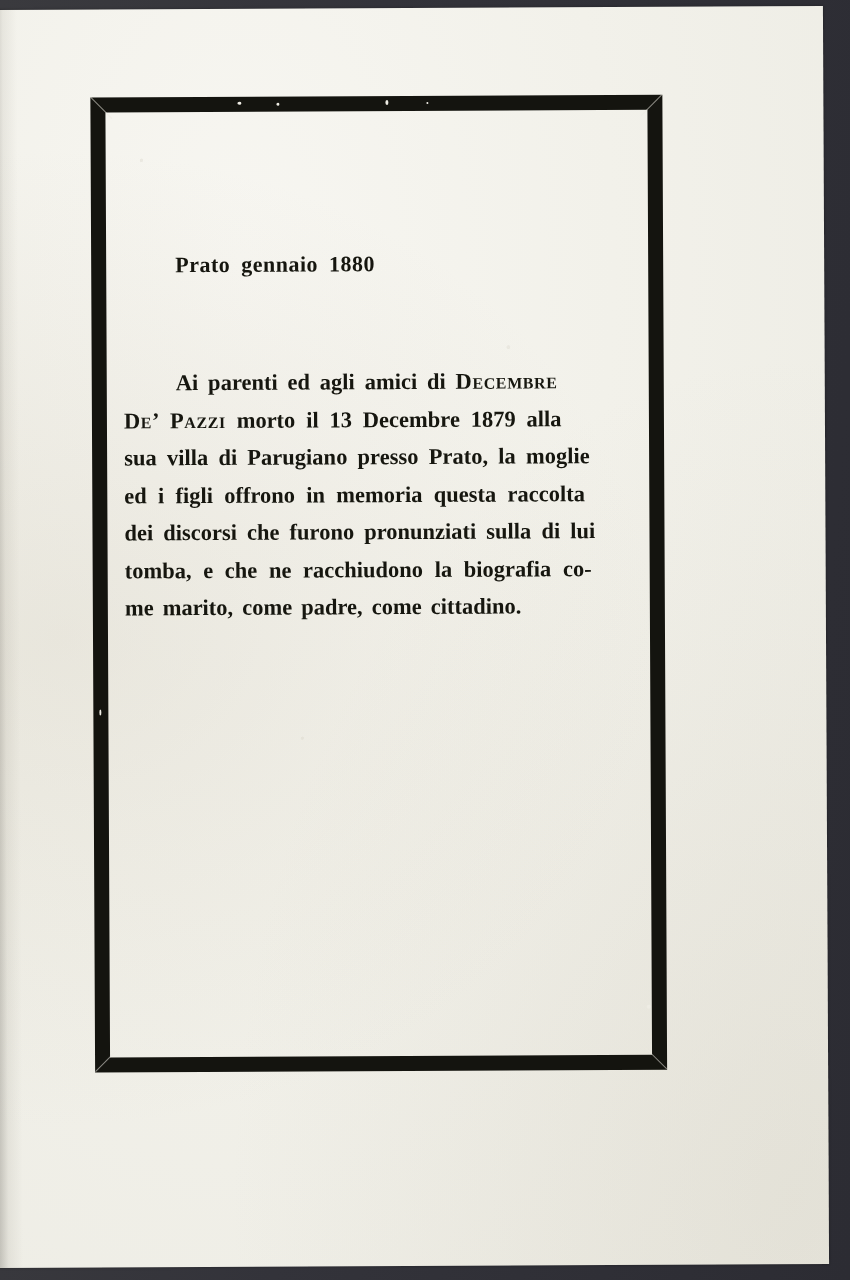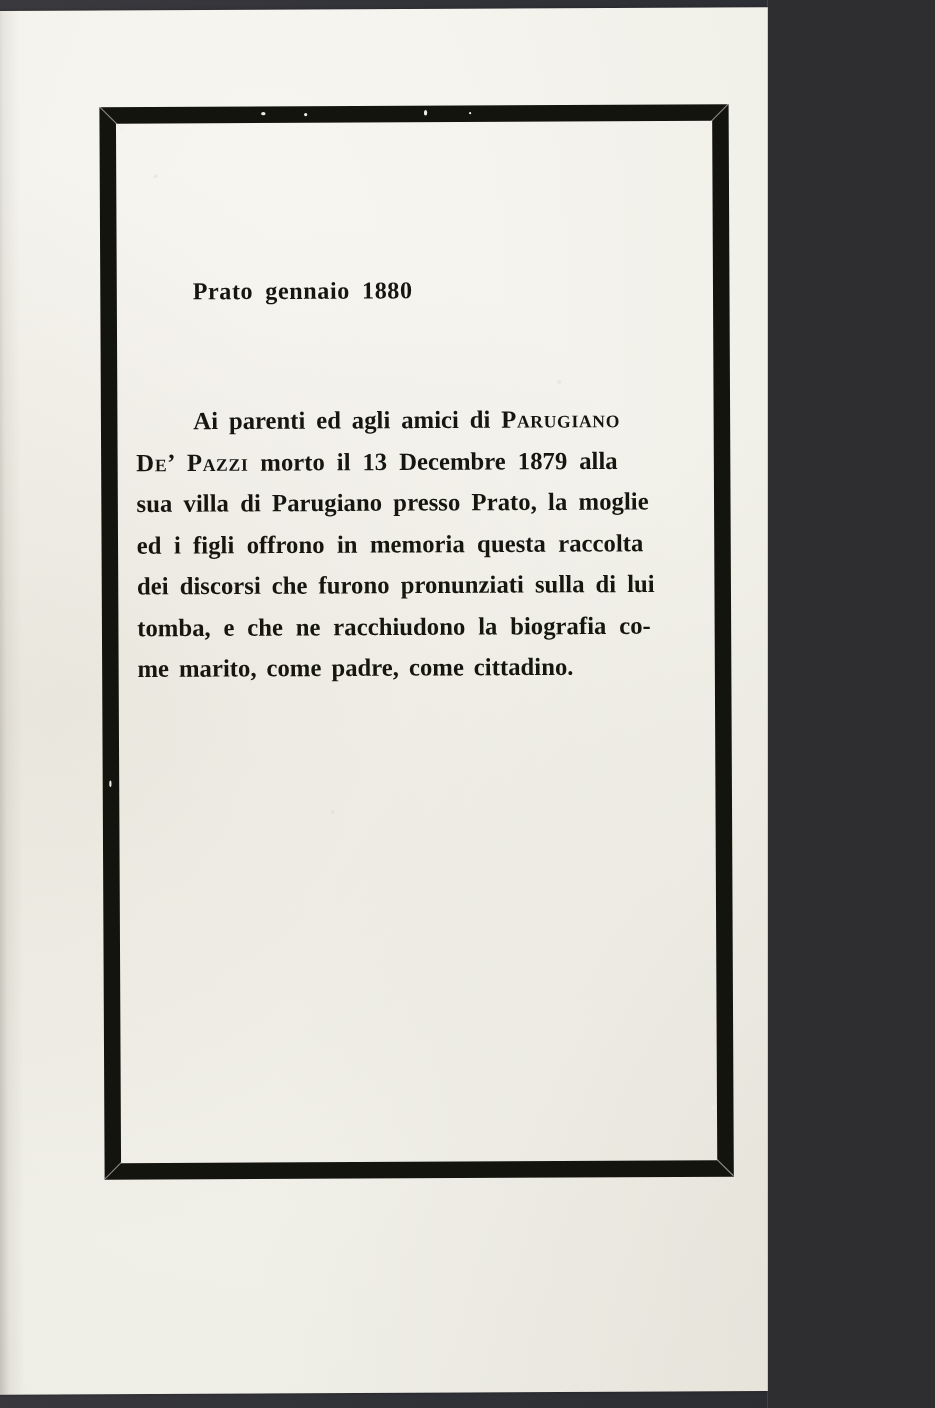--- a/index.html
+++ b/index.html
@@ -3,21 +3,21 @@
 <meta charset="utf-8">
 <style>
   html, body {
     margin: 0;
     padding: 0;
     background: #2e2e30;
   }
 
   .scan {
     position: relative;
-    width: 698px;
+    width: 850px;
     height: 1280px;
     overflow: hidden;
     background: #ef4444;
     font-family: "Liberation Serif", "DejaVu Serif", serif;
   }
 
   
   .scan-bed {
     position: absolute;
     inset: 0;
@@ -180,21 +180,21 @@
       <div class="ink-speck" style="left:336px; top:6px; width:2px; height:2px;"></div>
       <div class="ink-speck" style="left:552px; top:910px; width:4px; height:4px;"></div>
       <div class="ink-speck" style="left:6px; top:612px; width:2px; height:6px;"></div>
     </div>
 
     <div class="textblock">
 
       <p class="dateline">Prato gennaio 1880</p>
 
       <div class="dedication">
-        <span class="ln l1"><span>Ai parenti ed agli amici di </span><span class="smallcaps">Parugiano</span></span>
+        <span class="ln l1"><span>Ai parenti ed agli amici di </span><span class="smallcaps">Decembre</span></span>
         <span class="ln l2"><span class="smallcaps">De’ Pazzi</span><span> morto il 13 Decembre 1879 alla</span></span>
         <span class="ln l3">sua villa di Parugiano presso Prato, la moglie</span>
         <span class="ln l4">ed i figli offrono in memoria questa raccolta</span>
         <span class="ln l5">dei discorsi che furono pronunziati sulla di lui</span>
         <span class="ln l6">tomba, e che ne racchiudono la biografia co-</span>
         <span class="ln l7">me marito, come padre, come cittadino.</span>
       </div>
 
     </div>
 

